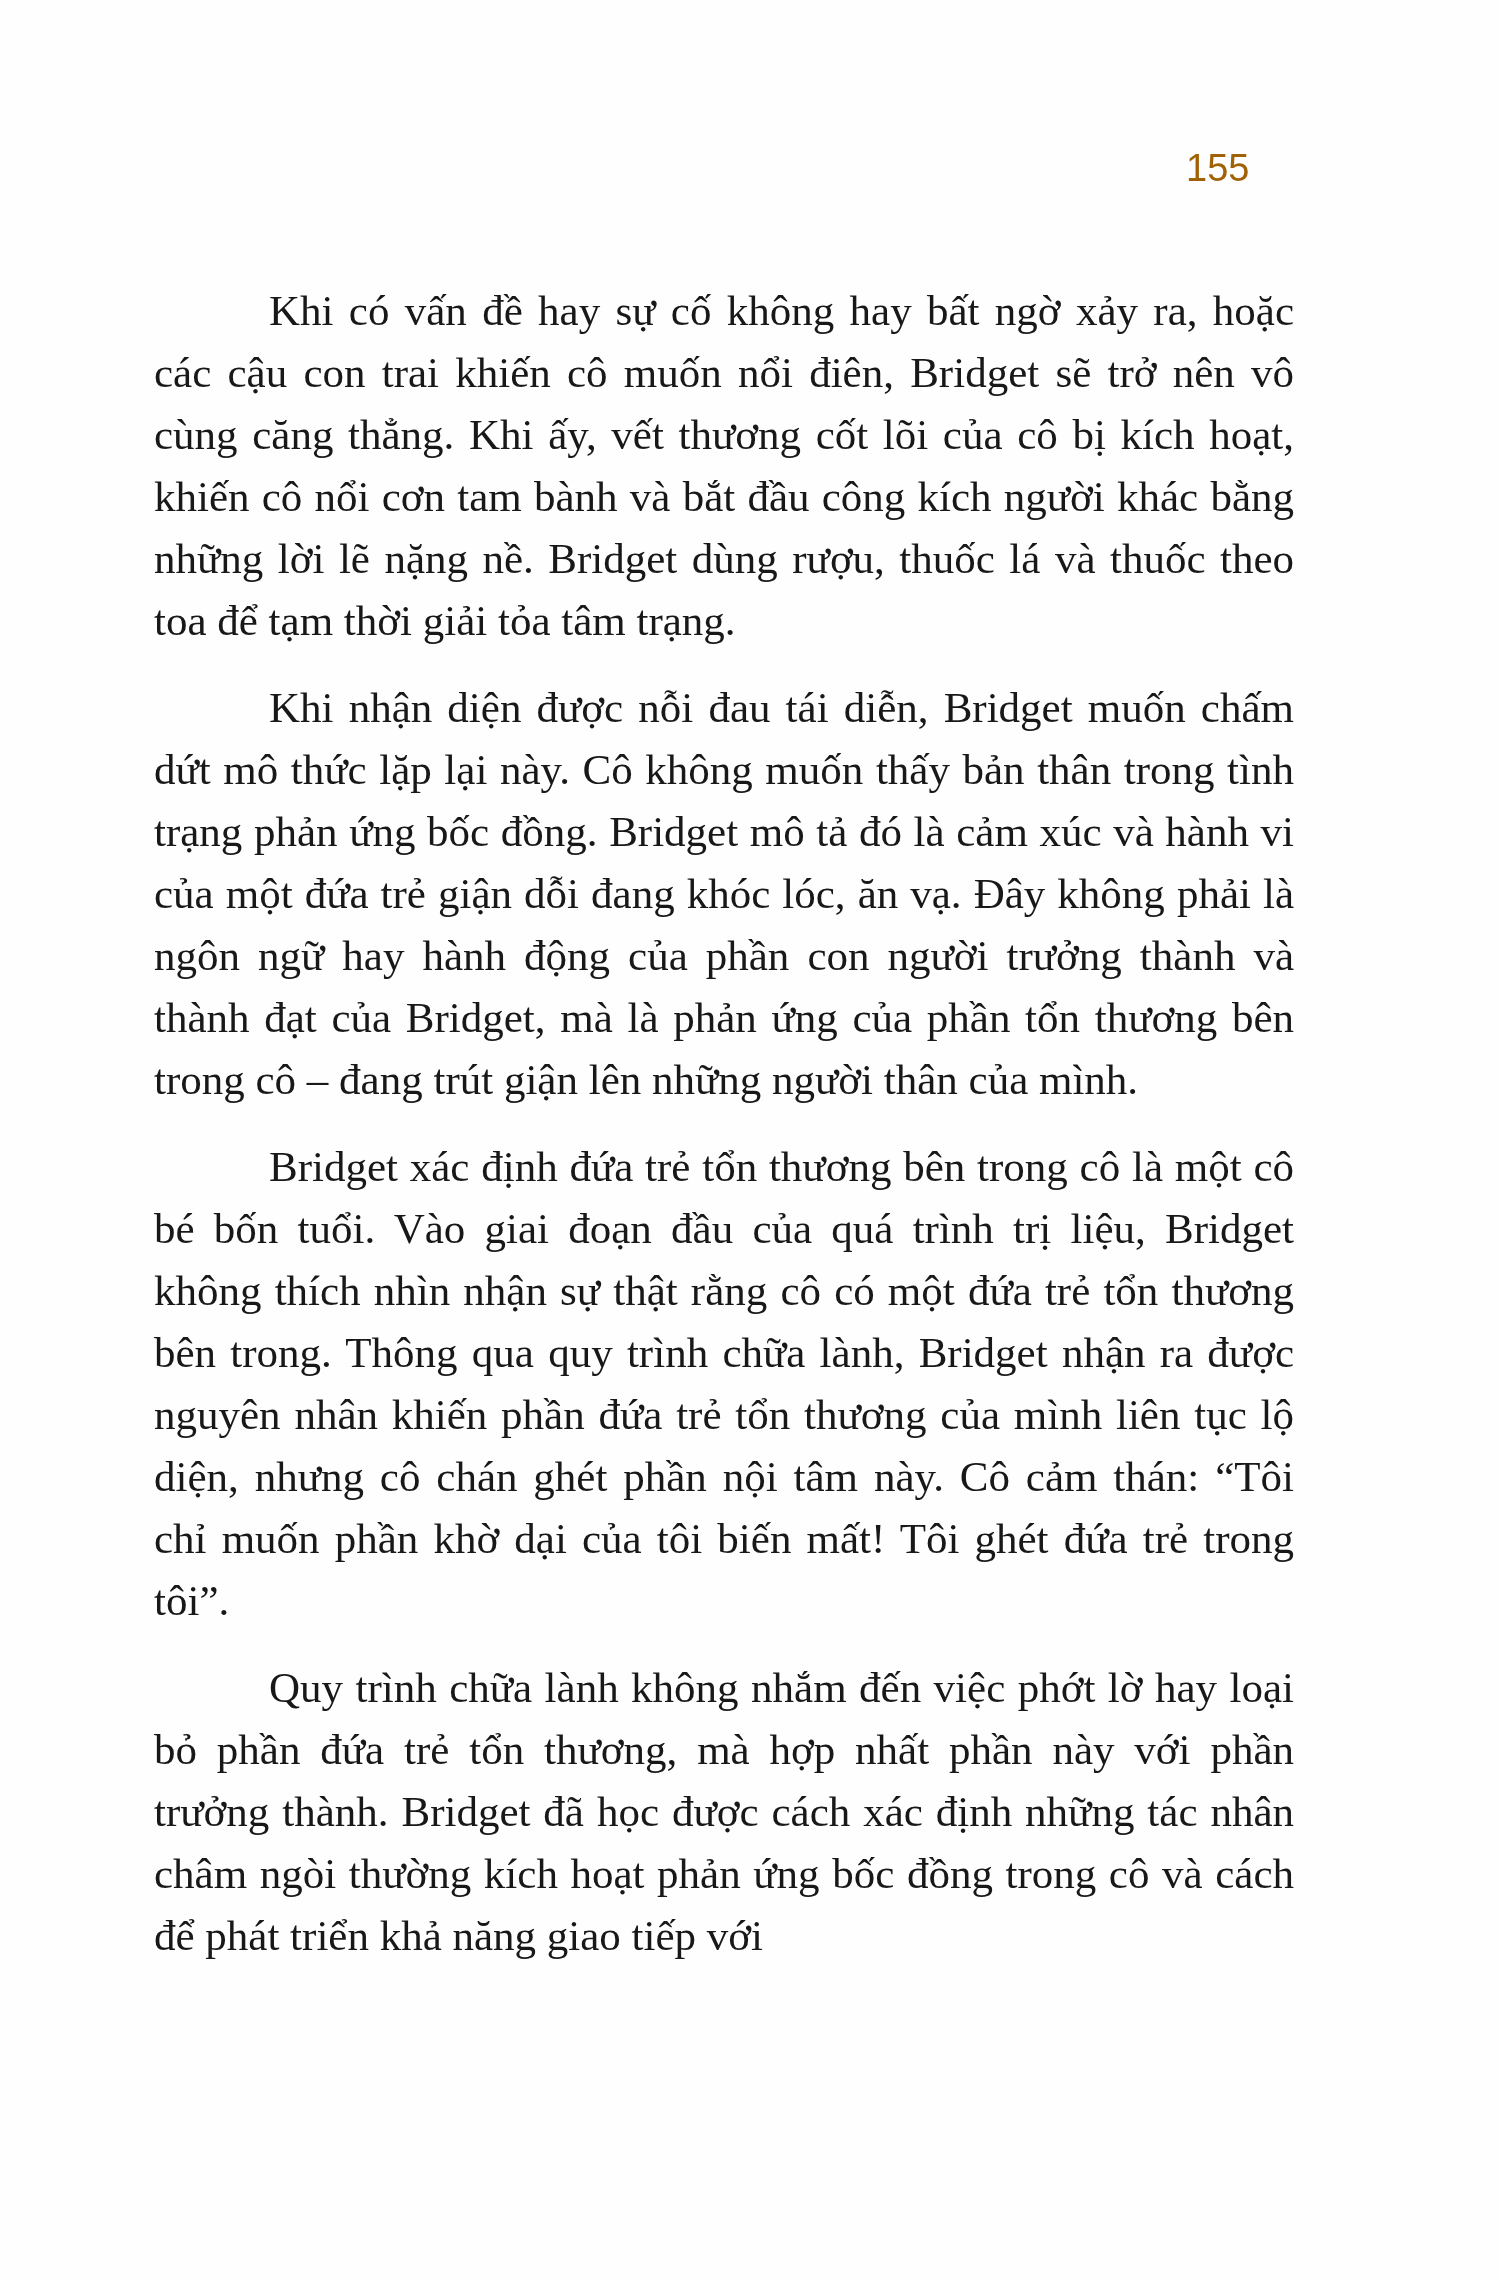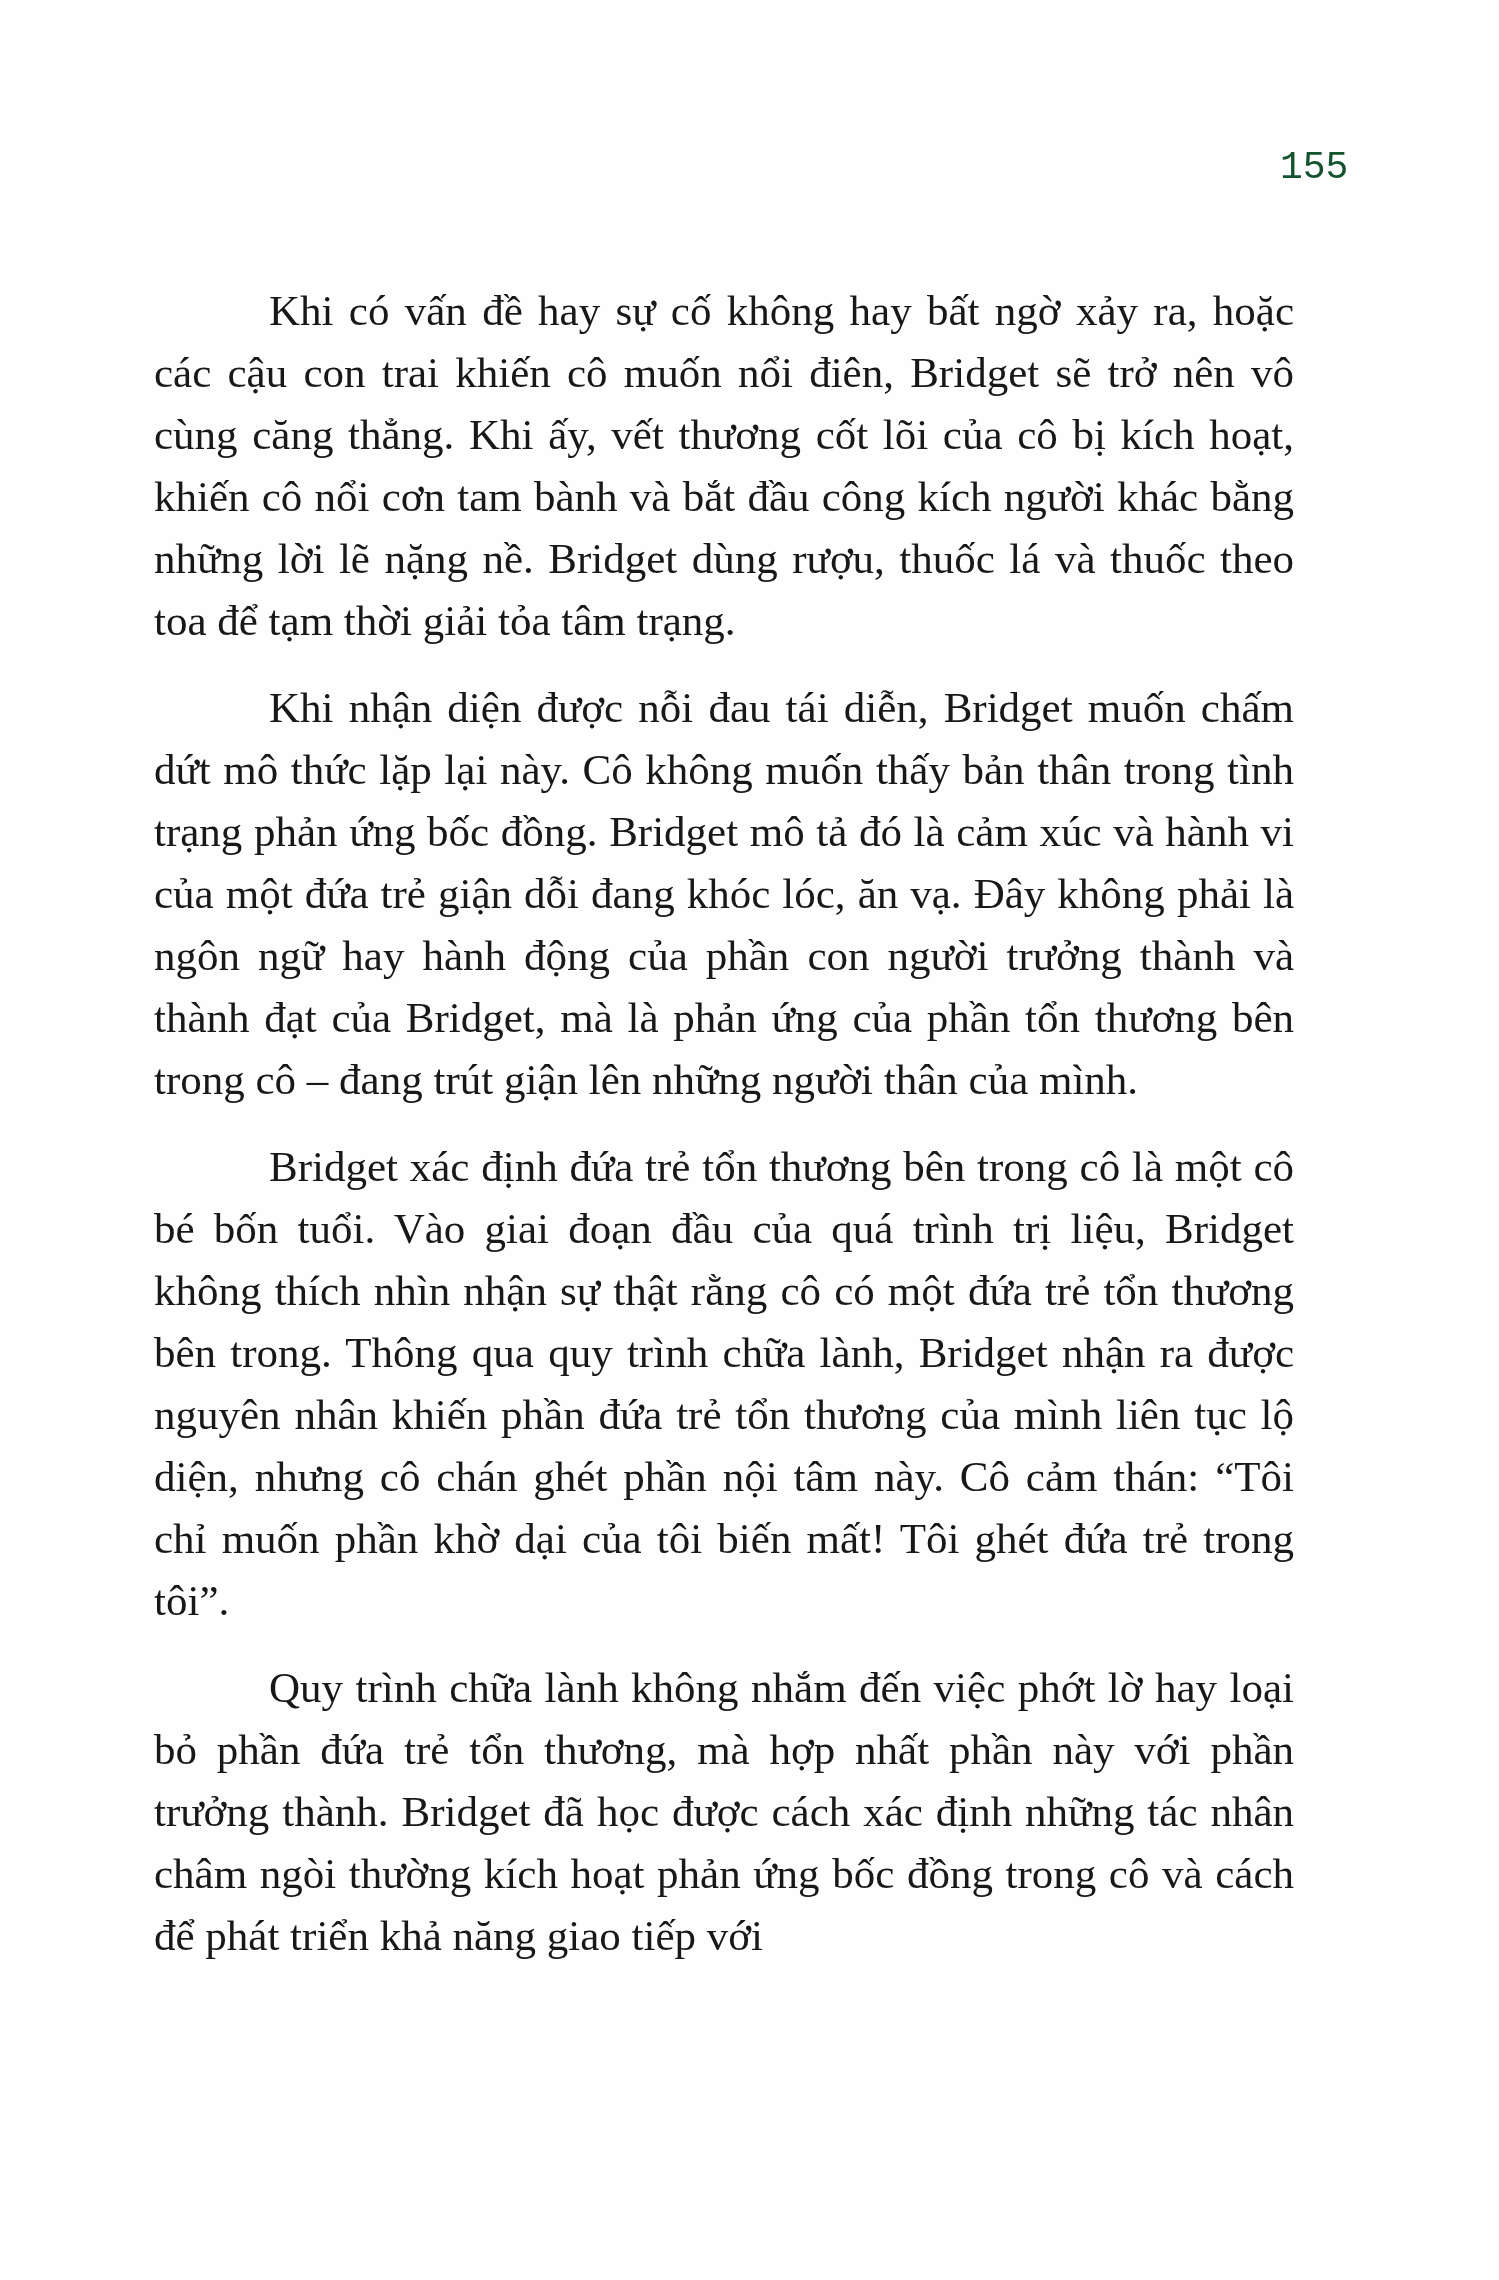--- a/index.html
+++ b/index.html
@@ -34,27 +34,27 @@
     white-space: nowrap;
   }
   .running-title .title-bold {
     font-weight: 700;
   }
   .running-title .title-rest {
     font-weight: 400;
   }
   .page-number {
     position: absolute;
-    left: 1280px;
+    left: 1186px;
     top: 0;
-    font-family: Liberation Mono, monospace;
+    font-family: Liberation Sans, sans-serif;
     font-size: 38px;
     line-height: 46px;
     font-weight: 400;
-    color: #14532d;
+    color: #a16207;
   }
   .content {
     position: absolute;
     left: 154px;
     top: 280px;
     width: 1140px;
     font-size: 43px;
     line-height: 62px;
     color: #181818;
     text-align: justify;

